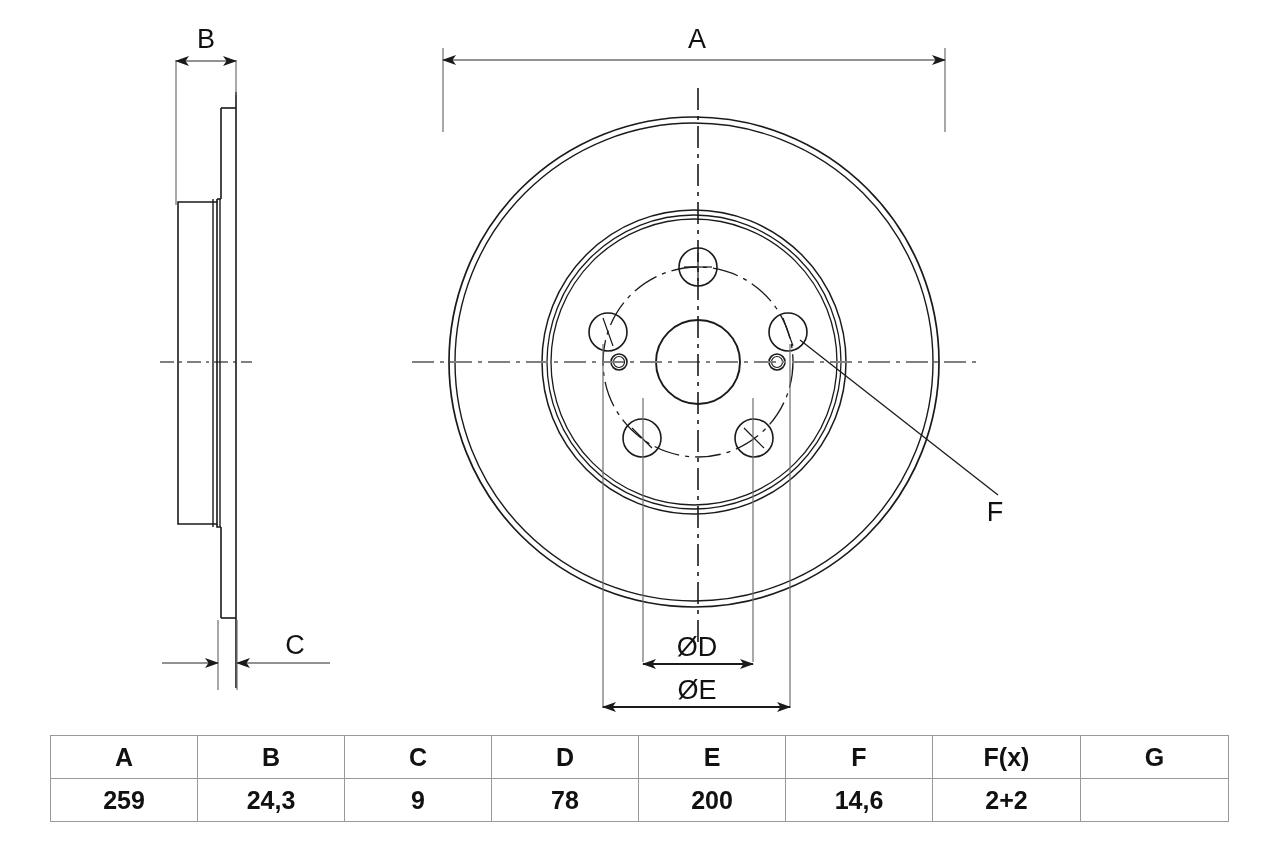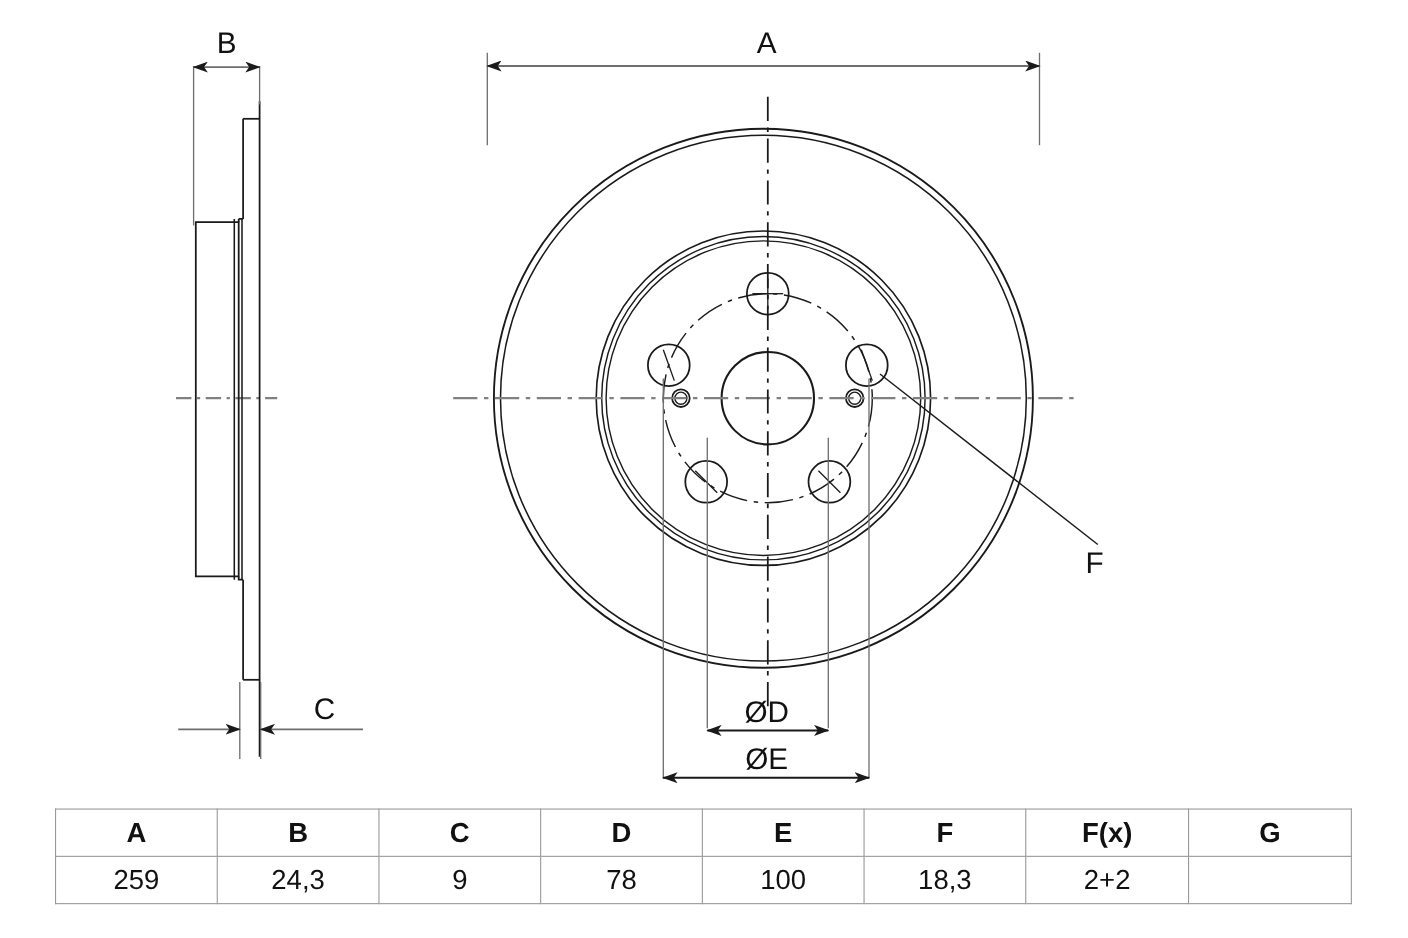--- a/index.html
+++ b/index.html
@@ -57,21 +57,21 @@
   }
   table#spec-table thead th {
     height: 42px;
     font-size: 25px;
     font-weight: bold;
     font-family: "Liberation Sans", sans-serif;
   }
   table#spec-table tbody td {
     height: 42px;
     font-size: 25px;
-    font-weight: normal;
+    font-weight: bold;
     font-family: "Liberation Sans", sans-serif;
     border-radius: 16px;
   }
 </style>
 </head>
 <body>
 
 <div id="drawing-root">
 
   <svg id="tech-drawing" width="1280" height="853" viewBox="0 0 1280 853">
@@ -210,22 +210,22 @@
           <th>F(x)</th>
           <th>G</th>
         </tr>
       </thead>
       <tbody>
         <tr>
           <td>259</td>
           <td>24,3</td>
           <td>9</td>
           <td>78</td>
-          <td>100</td>
-          <td>18,3</td>
+          <td>200</td>
+          <td>14,6</td>
           <td>2+2</td>
           <td></td>
         </tr>
       </tbody>
     </table>
   </div>
 
 </div>
 
 </body></html>

